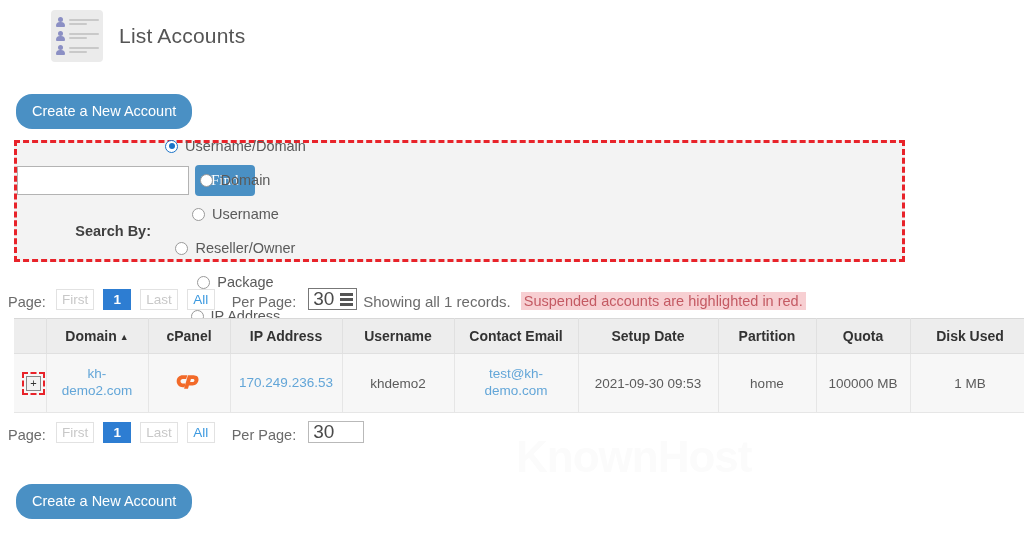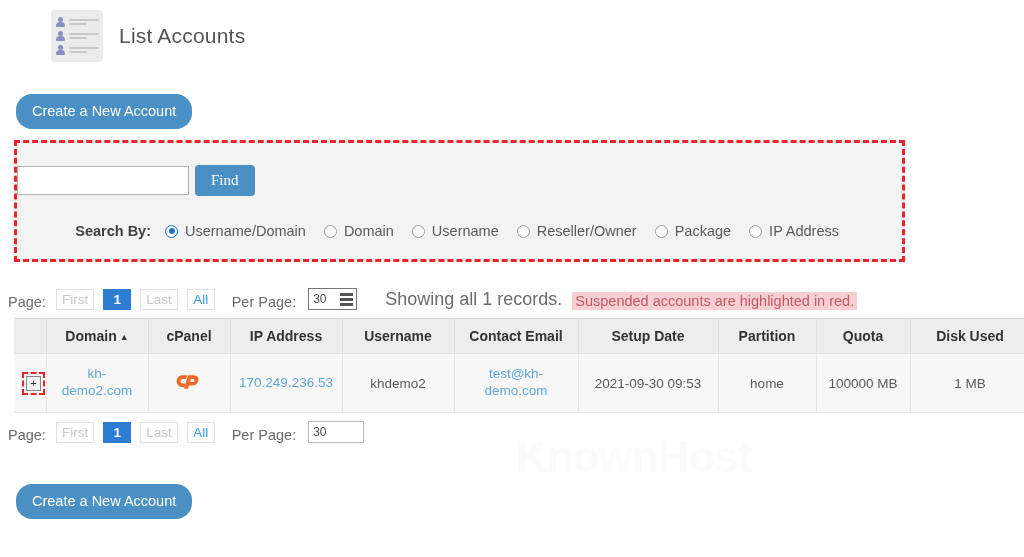--- a/index.html
+++ b/index.html
@@ -156,20 +156,21 @@
     font-size: 15px;
     font-family: Liberation Serif, serif;
     padding: 8px 16px;
     cursor: pointer;
     line-height: 1;
   }
   .radio-group {
     display: flex;
     align-items: center;
     gap: 18px;
+    flex-direction: column;
   }
   .radio-opt {
     display: flex;
     align-items: center;
     gap: 7px;
     font-size: 14.5px;
     color: #5a5a5a;
     cursor: pointer;
     white-space: nowrap;
   }
@@ -249,43 +250,42 @@
     height: 22px;
     padding: 0 2px 0 4px;
     box-sizing: border-box;
   }
   .perpage-wrap.plain {
     border: 1px solid #b9b9b9;
     width: 56px;
     height: 22px;
   }
   .perpage-val {
-    font-size: 12px;
+    font-size: 19px;
     color: #4a4a4a;
     width: 26px;
   }
   .spinner-icon {
     width: 15px;
     height: 15px;
     display: flex;
     flex-direction: column;
     justify-content: center;
     gap: 2px;
     padding: 1px;
     box-sizing: border-box;
     background: #fff;
   }
   .spinner-icon i {
     display: block;
     height: 3px;
     background: #555;
   }
   .showing-text {
-    margin-left: 22px;
-    font-size: 18px;
+    font-size: 15px;
     color: #6b6b6b;
     white-space: nowrap;
   }
   .suspend-note {
     background: #f7cfd2;
     color: #c45a63;
     font-size: 14.5px;
     padding: 1px 3px;
     margin-left: 4px;
     white-space: nowrap;

